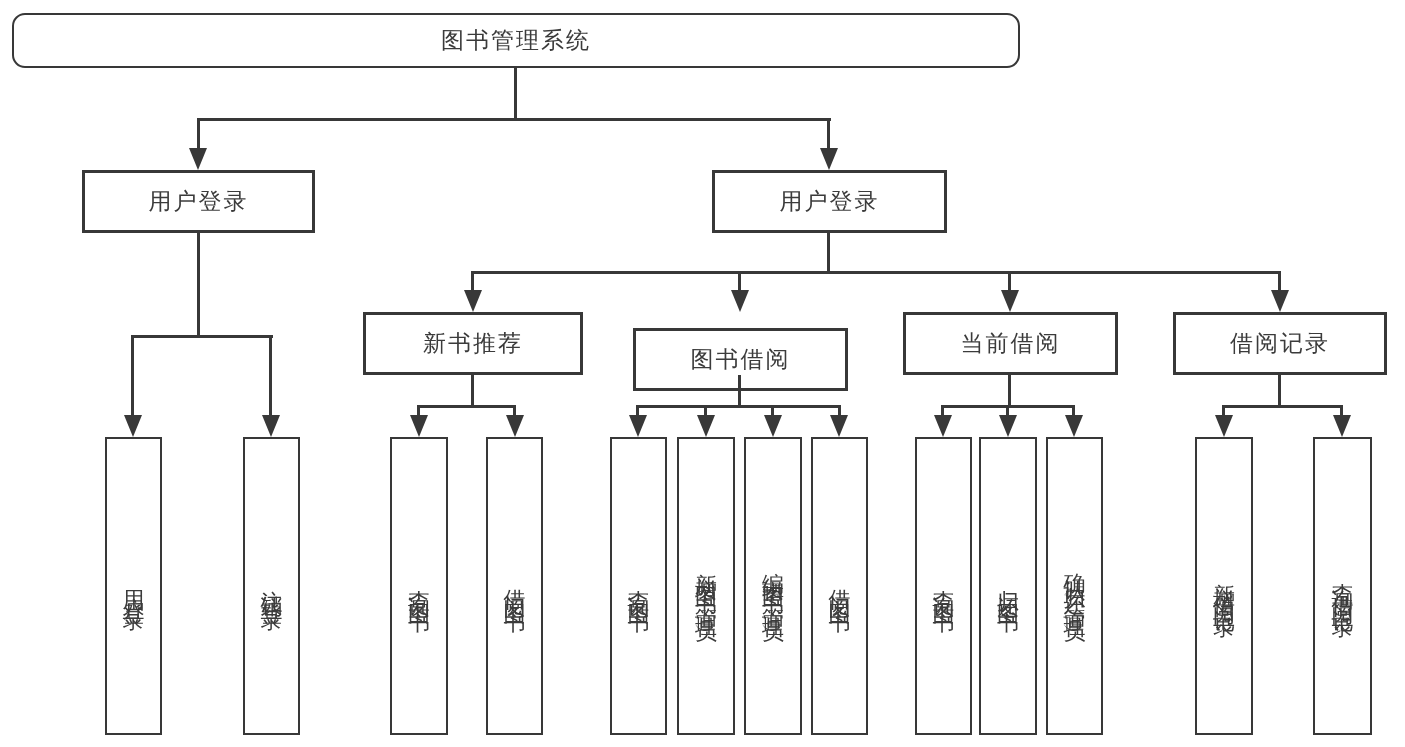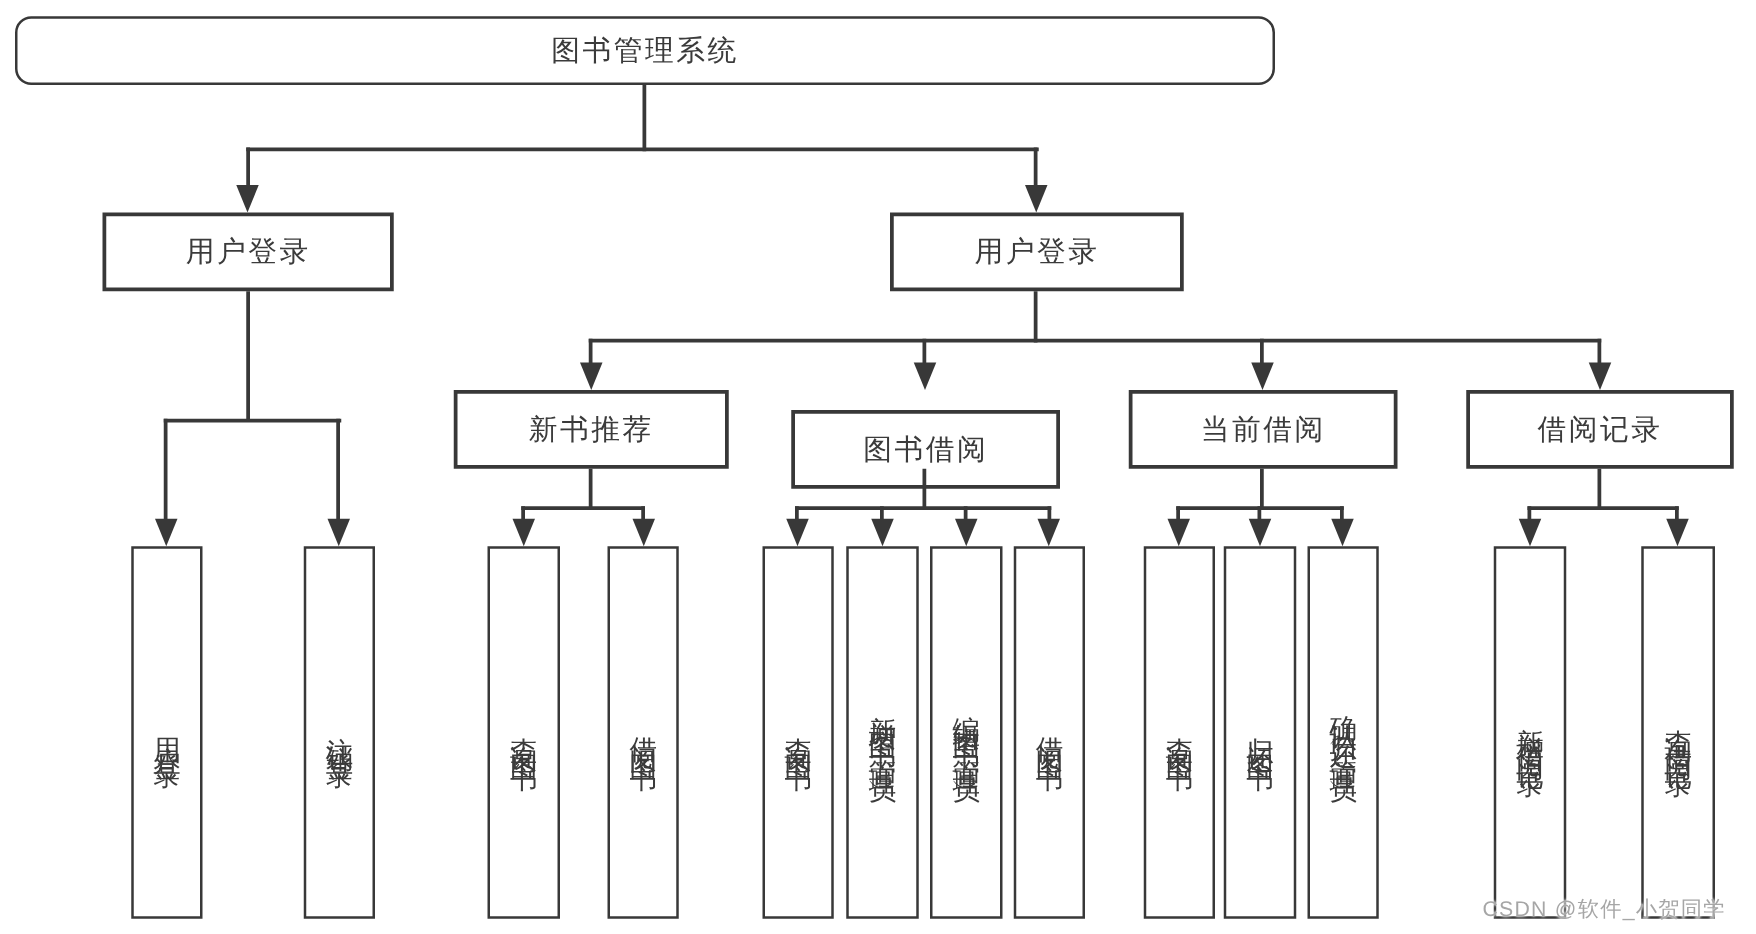--- a/index.html
+++ b/index.html
@@ -197,15 +197,14 @@
   <div class="ln" style="left:1072px; top:405px; width:3px; height:14px;"></div>
   <div class="arrow" style="left:1065px; top:415px;"></div>
 
   <div class="ln" style="left:1278px; top:375px; width:3px; height:32px;"></div>
   <div class="ln" style="left:1222px; top:405px; width:121px; height:3px;"></div>
   <div class="ln" style="left:1222px; top:405px; width:3px; height:14px;"></div>
   <div class="arrow" style="left:1215px; top:415px;"></div>
   <div class="ln" style="left:1340px; top:405px; width:3px; height:14px;"></div>
   <div class="arrow" style="left:1333px; top:415px;"></div>
 
-  <div class="watermark">CSDN @软件_小贺同学</div>
 
 </div>
 
 </body></html>

